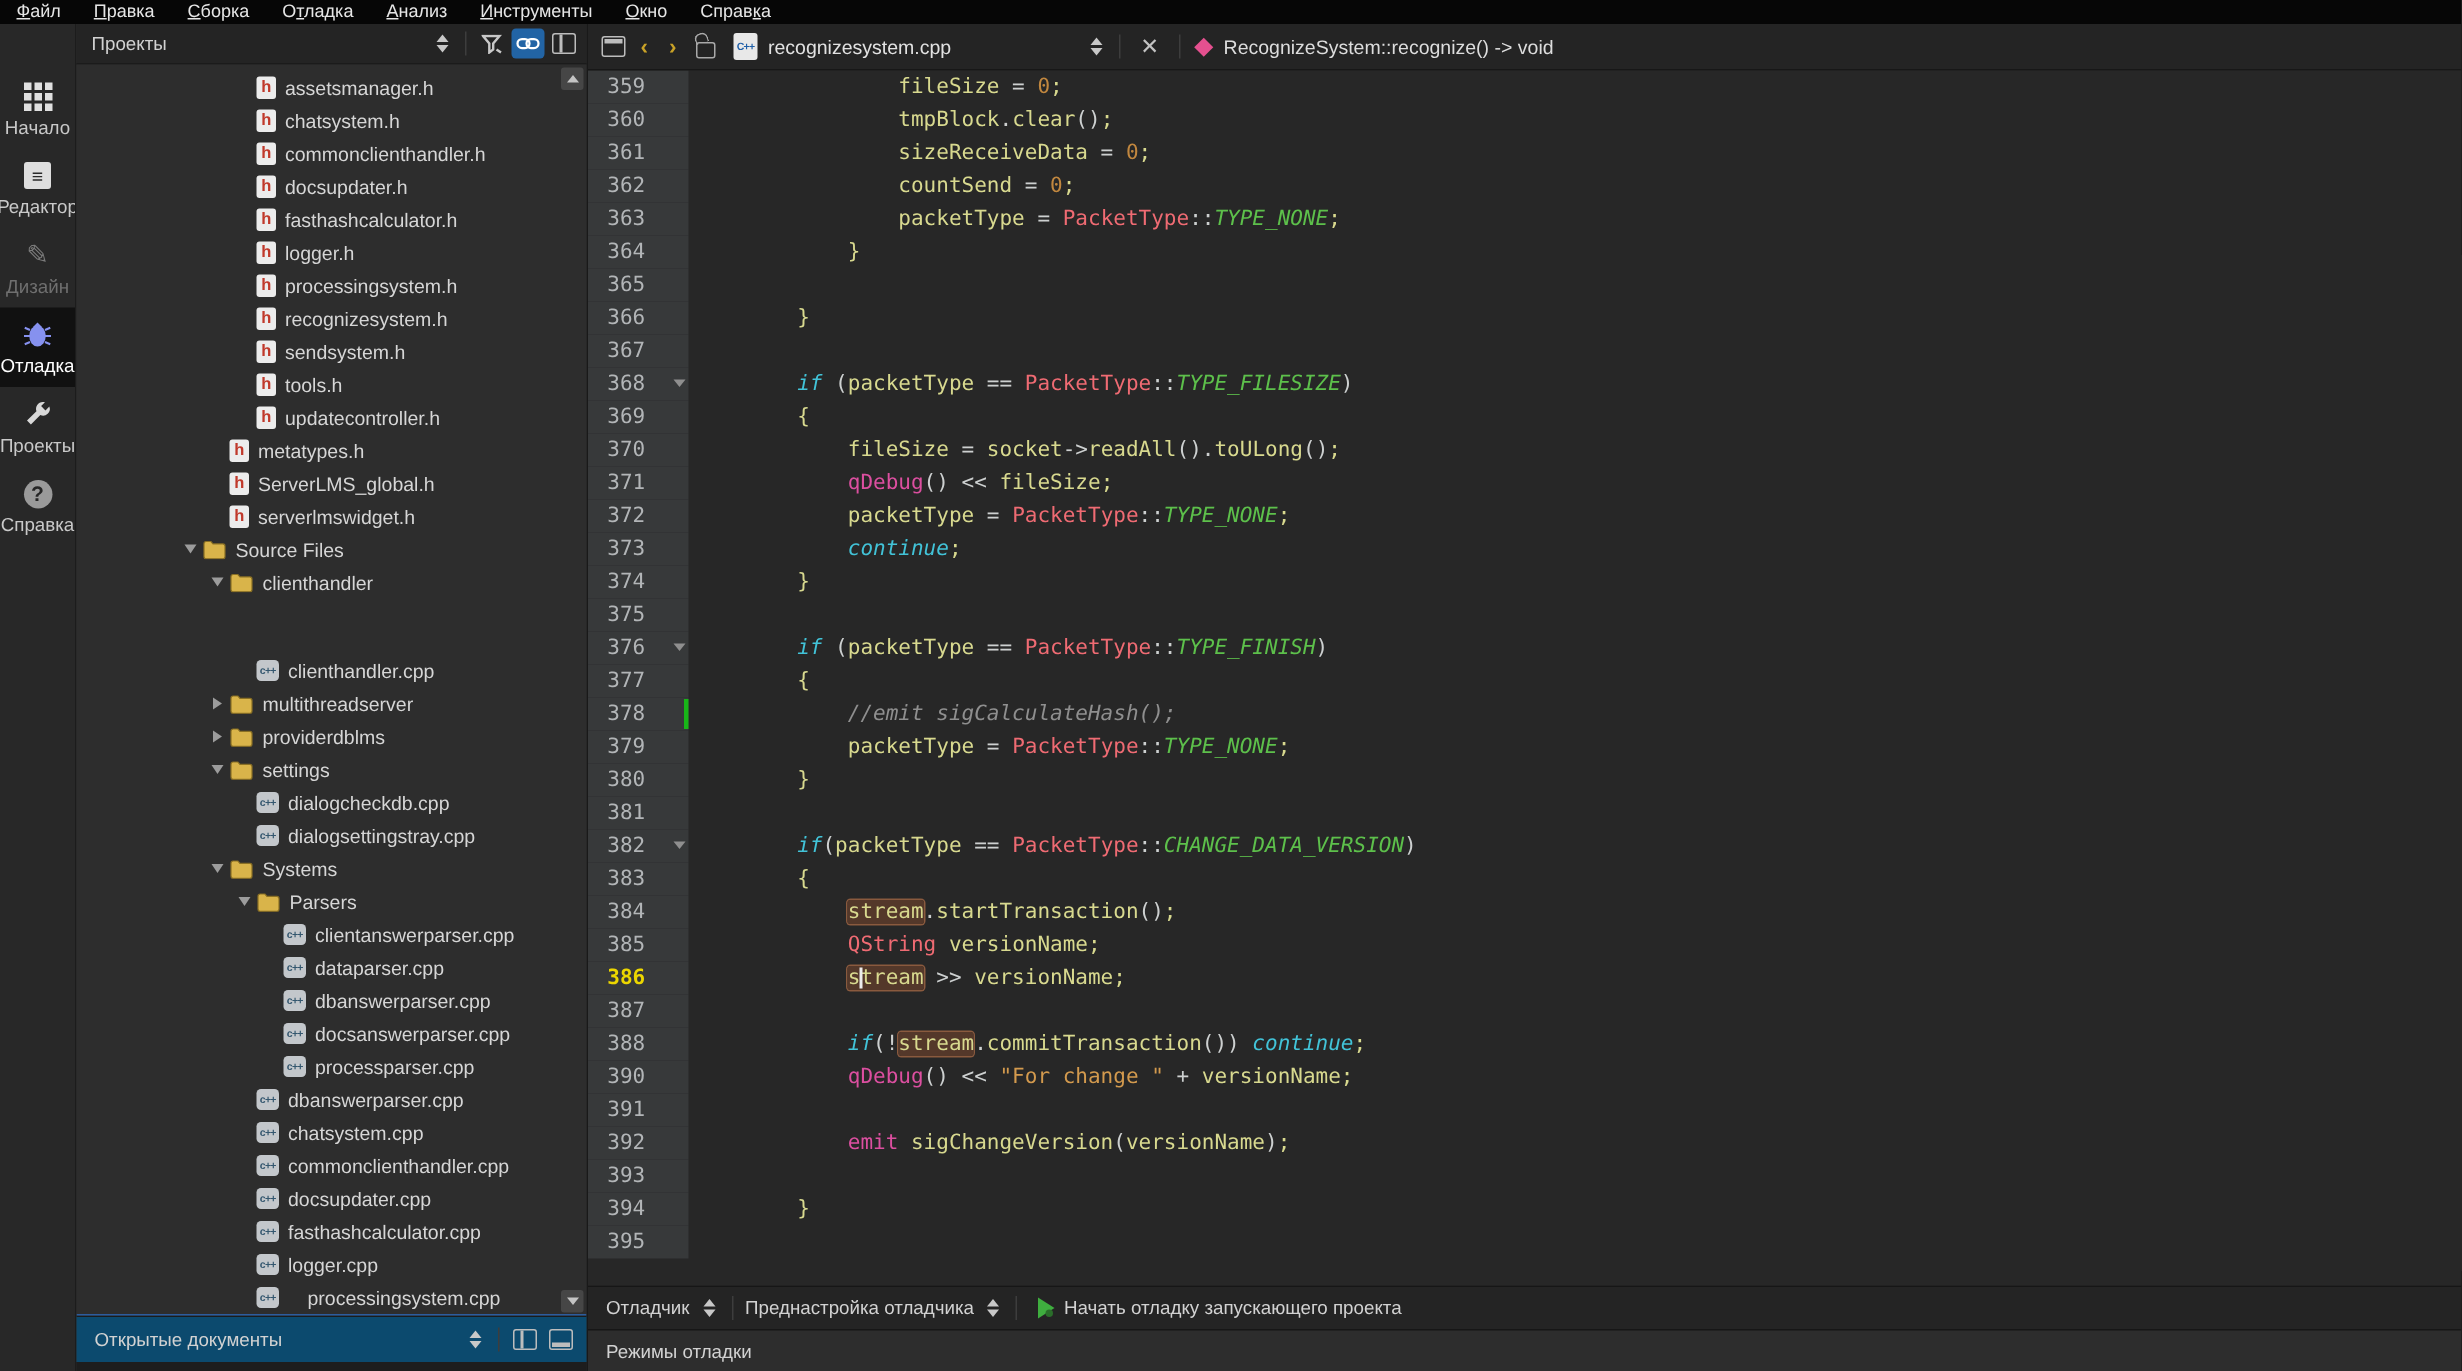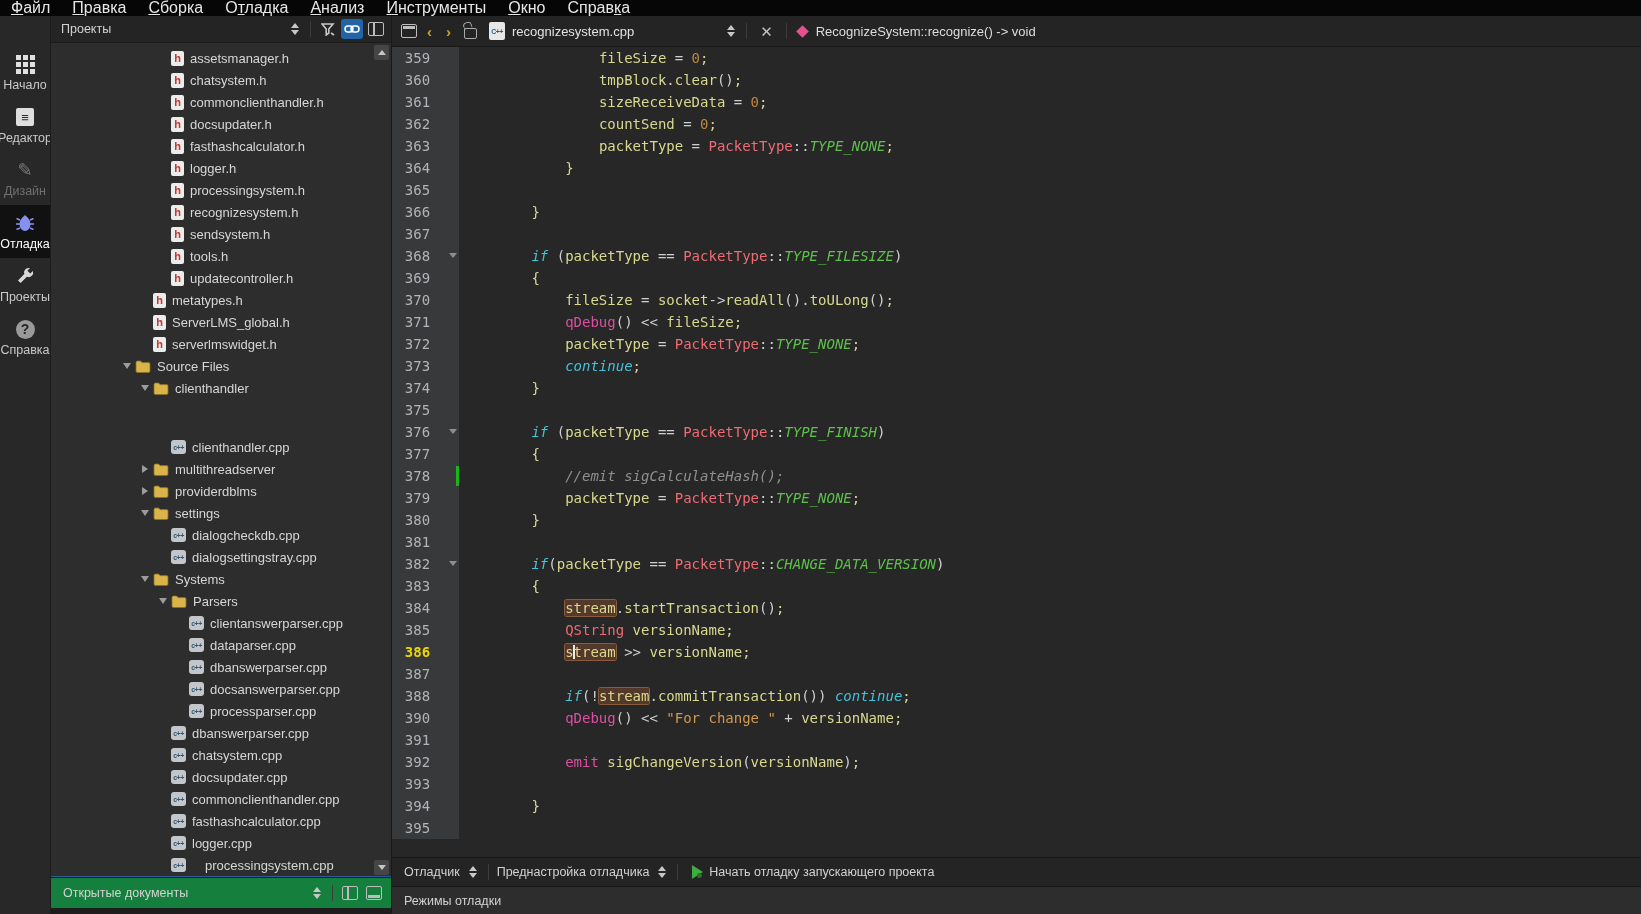--- a/index.html
+++ b/index.html
@@ -1,20 +1,20 @@
 <!DOCTYPE html>
 <html><head>
 <meta charset="utf-8">
 <style>
   html,body{margin:0;padding:0;background:#1a1a1a;}
   .app{position:relative;width:1641px;height:914px;overflow:hidden;
        font-family:"Liberation Sans",sans-serif;color:#d6d6d6;background:#272727;}
   
   .menubar{position:absolute;left:0;top:0;width:100%;height:16px;background:#060606;
-           display:flex;align-items:center;font-size:16px;color:#e6e6e6;}
+           display:flex;align-items:center;font-size:12px;color:#e6e6e6;}
   .menu-item{padding:0 11px;height:16px;line-height:15px;cursor:default;}
   .menu-item u{text-decoration:underline;}
   
   .main{position:absolute;top:16px;left:0;right:0;bottom:0;display:flex;}
   
   .modebar{width:50px;background:#282828;position:relative;flex:none;padding-top:30px;
            border-right:1px solid #1c1c1c;}
   .mode-btn{height:53px;display:flex;flex-direction:column;align-items:center;justify-content:center;
             gap:3px;overflow:hidden;}
   .mode-btn .lbl{font-size:12.5px;color:#c9c9c9;white-space:nowrap;}
@@ -52,21 +52,21 @@
   .ticon{flex:none;margin-right:6px;display:flex;align-items:center;justify-content:center;}
   .icon-h{width:13px;height:15px;background:#ececec;border-radius:2px;color:#c0392b;font-weight:bold;
           font-size:11px;display:flex;align-items:center;justify-content:center;line-height:1;}
   .icon-cpp{width:15px;height:14px;background:#c3c7cb;border-radius:3px;color:#34576f;font-weight:bold;
             font-size:7px;display:flex;align-items:center;justify-content:center;line-height:1;letter-spacing:-0.5px;}
   .scrollbtn{position:absolute;right:2px;width:15px;height:15px;background:#464646;border-radius:2px;
              display:flex;align-items:center;justify-content:center;z-index:5;}
   .scrollbtn .tri.up{border-bottom-color:#c4c4c4;}
   .scrollbtn .tri.dn{border-top-color:#c4c4c4;}
   
-  .opendocs{height:30px;flex:none;background:#15803d;border-top:1px solid #1b1b1b;display:flex;
+  .opendocs{height:30px;flex:none;background:#0c4a6e;border-top:1px solid #1b1b1b;display:flex;
             align-items:center;font-size:12.5px;color:#d2d2d2;padding:0 6px 0 12px;}
   .opendocs .title{flex:1;}
   .panel-bottom-strip{height:6px;flex:none;background:#1d1d1d;}
   .boxicon{width:14px;height:12px;border:1.5px solid #bdbdbd;border-radius:2px;position:relative;}
   .boxicon.plus::after{content:"+";position:absolute;right:-7px;top:-5px;color:#bdbdbd;font-size:10px;font-weight:bold;}
   .boxicon.bartop::after{content:"";position:absolute;left:1px;right:1px;top:1px;height:3px;background:#bdbdbd;}
   .boxicon.barbottom::after{content:"";position:absolute;left:1px;right:1px;bottom:1px;height:3px;background:#bdbdbd;}
   .boxicon.vline::after{content:"";position:absolute;left:4px;top:0;bottom:0;width:1.5px;background:#bdbdbd;}
   
   .editorcol{flex:1;display:flex;flex-direction:column;min-width:0;}
@@ -429,27 +429,27 @@
           <div class="trow" style="padding-left: 120px;">
             <span class="ticon">
               <span class="icon-cpp">c++</span>
             </span>
             <span>chatsystem.cpp</span>
           </div>
           <div class="trow" style="padding-left: 120px;">
             <span class="ticon">
               <span class="icon-cpp">c++</span>
             </span>
+            <span>commonclienthandler.cpp</span>
+          </div>
+          <div class="trow" style="padding-left: 120px;">
+            <span class="ticon">
+              <span class="icon-cpp">c++</span>
+            </span>
             <span>docsupdater.cpp</span>
-          </div>
-          <div class="trow" style="padding-left: 120px;">
-            <span class="ticon">
-              <span class="icon-cpp">c++</span>
-            </span>
-            <span>commonclienthandler.cpp</span>
           </div>
           <div class="trow" style="padding-left: 120px;">
             <span class="ticon">
               <span class="icon-cpp">c++</span>
             </span>
             <span>fasthashcalculator.cpp</span>
           </div>
           <div class="trow" style="padding-left: 120px;">
             <span class="ticon">
               <span class="icon-cpp">c++</span>

